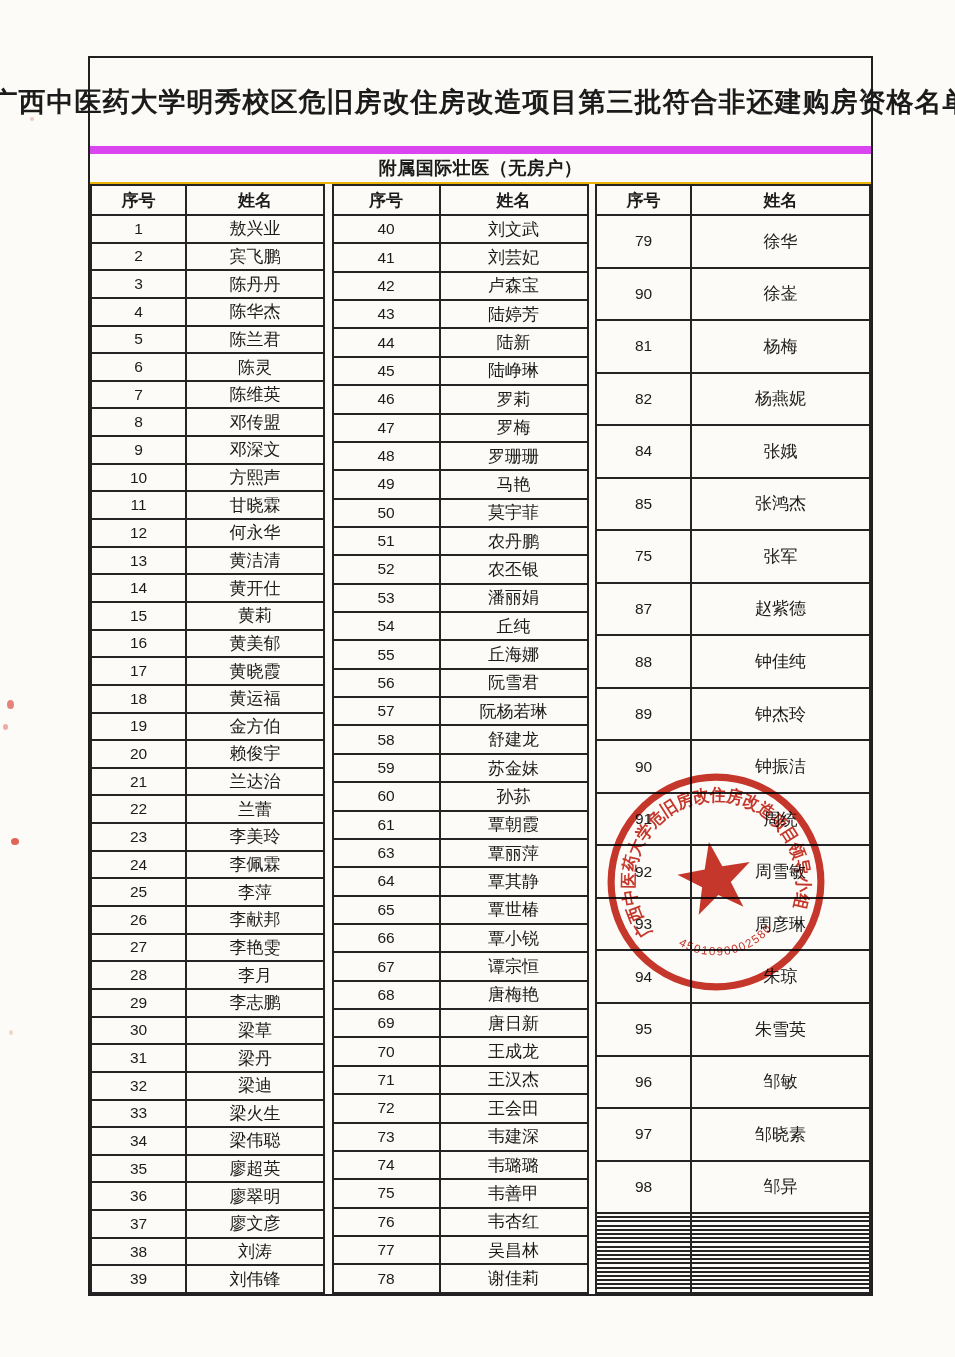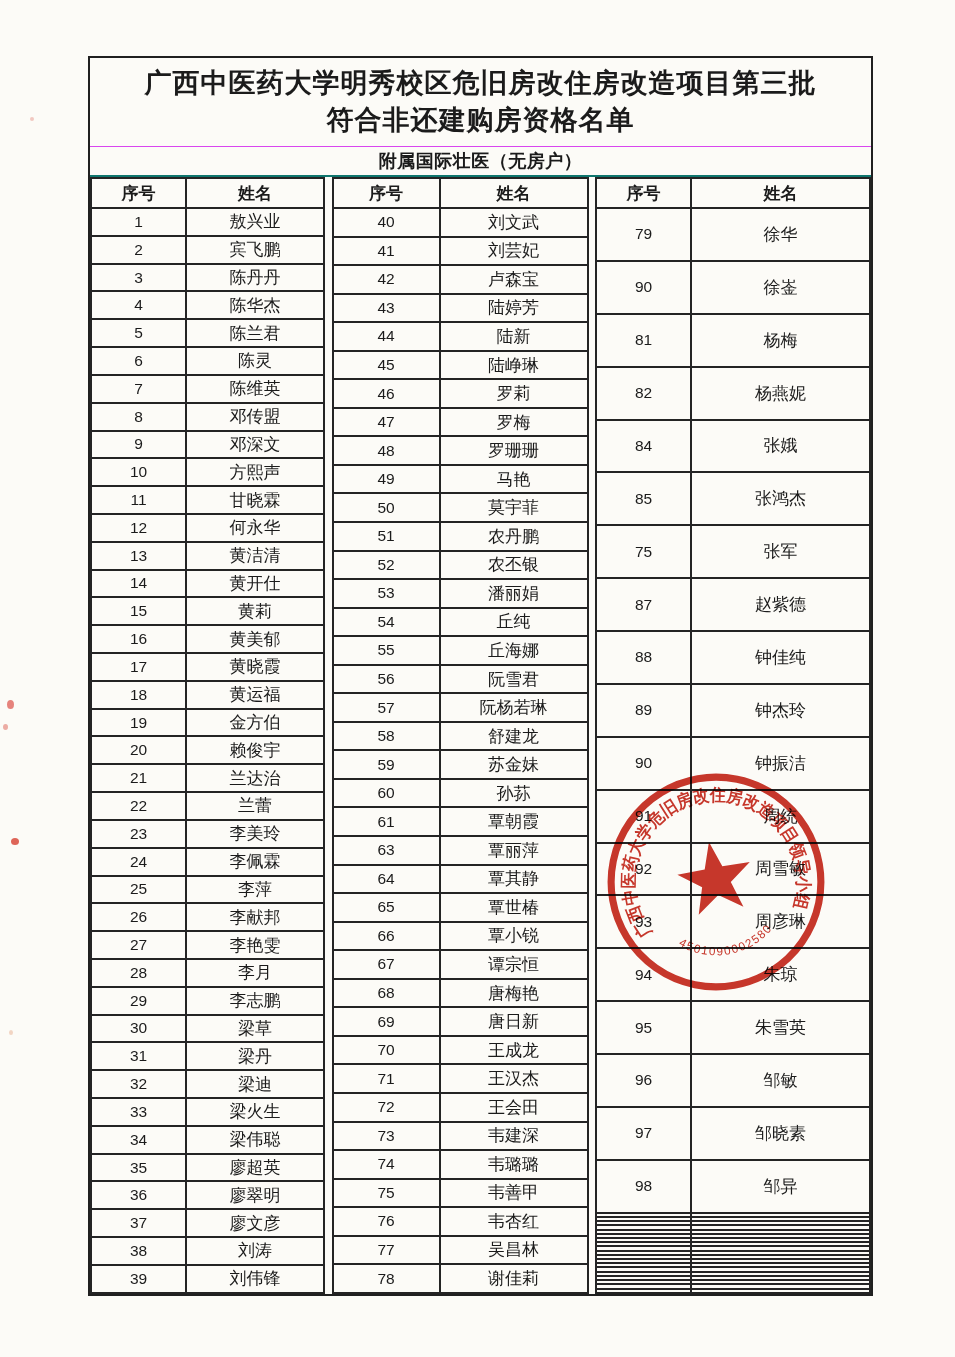--- a/index.html
+++ b/index.html
@@ -8,29 +8,29 @@
     background:#fcfbf7;
     font-family:"Liberation Sans",sans-serif;
     color:#1b1b1b;
   }
   .sheet{
     position:absolute;left:88px;top:56px;width:785px;height:1240px;
     border:2px solid #202020;box-sizing:border-box;
     display:flex;flex-direction:column;background:transparent;
   }
   .title-block{
-    flex:0 0 88px;border-bottom:1px solid #d946ef;
-    display:flex;flex-direction:column;align-items:center;justify-content:center;
+    flex:0 0 88px;border-bottom:8px solid #d946ef;
+    display:flex;flex-direction:row;align-items:center;justify-content:center;
   }
   .title-line{
     font-weight:bold;font-size:27px;line-height:37px;letter-spacing:1px;
     white-space:nowrap;
   }
   .subtitle-row{
-    flex:0 0 28px;border-bottom:2px solid #0f766e;
+    flex:0 0 28px;border-bottom:2px solid #eab308;
     display:flex;align-items:center;justify-content:center;
     font-weight:bold;font-size:18px;letter-spacing:.5px;
   }
   .grid{
     flex:1 1 auto;display:flex;justify-content:space-between;
     align-items:stretch;
   }
   table.roster{
     border-collapse:collapse;table-layout:fixed;height:100%;
   }

